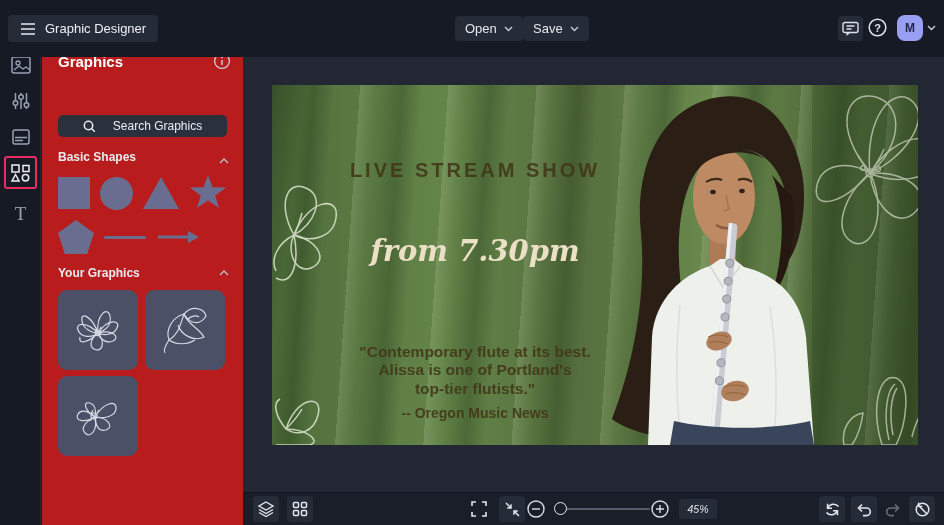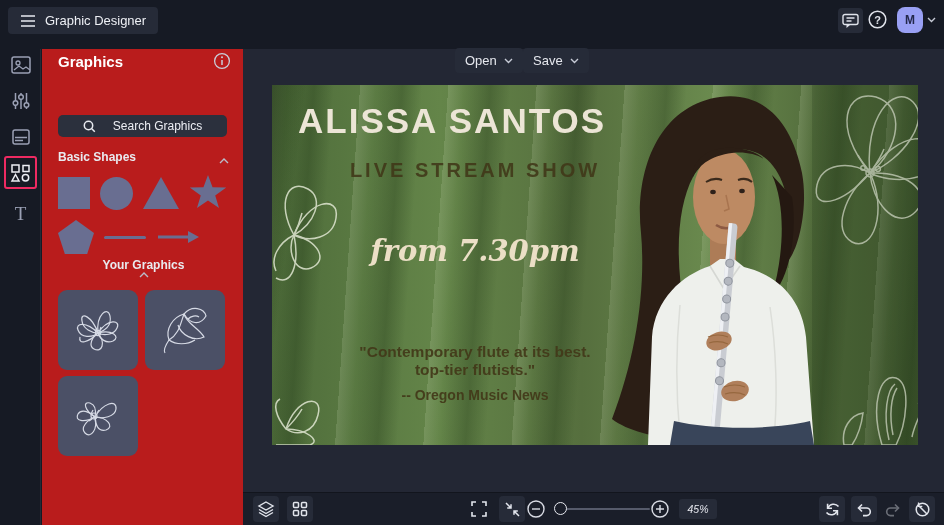--- a/index.html
+++ b/index.html
@@ -1,25 +1,25 @@
 <!DOCTYPE html>
 <html><head>
 <meta charset="utf-8">
 <style>
   * { margin:0; padding:0; box-sizing:border-box; }
   html,body { width:944px; height:525px; overflow:hidden; }
   body { font-family:"Liberation Sans", sans-serif; background:#161a24; position:relative; color:#eceef4; }
 
   
-  .topbar { position:absolute; left:0; top:0; width:944px; height:49px; background:#161a24; z-index:5; }
+  .topbar { position:absolute; left:0; top:8px; width:944px; height:49px; background:#161a24; z-index:5; }
   .title-chip { position:absolute; left:8px; top:7px; height:27px; background:#262b38; border-radius:4px;
                 display:flex; align-items:center; gap:9px; padding:0 12px; }
   .title-chip span { font-size:13px; font-weight:500; color:#eef0f5; white-space:nowrap; }
   .tb-chip { position:absolute; top:8px; height:25px; background:#262b38; border-radius:4px;
-             display:flex; align-items:center; gap:7px; padding:0 10px; font-size:13px; color:#e6e8ee; cursor:pointer;margin-top:40px; }
+             display:flex; align-items:center; gap:7px; padding:0 10px; font-size:13px; color:#e6e8ee; cursor:pointer; }
   .icon-sq { position:absolute; top:8px; width:25px; height:25px; background:#262b38; border-radius:4px;
              display:flex; align-items:center; justify-content:center; cursor:pointer; }
   .help-btn { position:absolute; top:9px; display:flex; align-items:center; justify-content:center; cursor:pointer; }
   .avatar { position:absolute; left:897px; top:7px; width:26px; height:26px; border-radius:8px; background:#99a0f4;
             color:#23284a; font-size:12px; font-weight:bold; display:flex; align-items:center; justify-content:center; cursor:pointer; }
   .acct-chev { position:absolute; left:927px; top:17px; cursor:pointer; }
 
   
   .rail { position:absolute; left:0; top:40px; width:41px; bottom:0; background:#161a24; border-right:1px solid #252a36; z-index:4; }
   .rail-item { width:41px; height:30px; display:flex; align-items:center; justify-content:center; margin-top:6px; cursor:pointer; }
@@ -207,21 +207,21 @@
   </div>
   <div class="shapes-row" style="top:179px; height:36px;">
     <div class="shp shp-pentagon"></div>
     <div class="shp shp-line"></div>
     <svg width="44" height="14" style="align-self:center; cursor:pointer;">
       <path d="M2 7h31" stroke="#696e91" stroke-width="3"></path>
         <path d="M32 1l11 6-11 6z" fill="#696e91"></path>
     </svg>
   </div>
 
-  <div class="section-row" style="top:218px;flex-direction:column;">
+  <div class="section-row" style="top:226px;">
     <span class="section-label">Your Graphics</span>
     <svg class="chev-up" width="10" height="6">
         <path d="M1 5l4-4 4 4" stroke="#b9bdca" fill="none" stroke-width="1.4"></path>
       </svg>
   </div>
 
   <div class="thumb" style="left:16px; top:250px;">
     <svg width="62" height="62" fill="none" stroke="#e2e6f0" stroke-width="1.2" opacity=".92">
       <path d="M31 34 C19 22 8 24 11 31 C14 39 25 39 31 34Z"></path>
       <path d="M31 34 C25 17 13 12 15 22 C16 30 25 34 31 34"></path>
@@ -336,27 +336,27 @@
       </g>
 
       <ellipse cx="447" cy="256" rx="13" ry="9" fill="#b07f5b" transform="rotate(-18 447 256)"></ellipse>
       <path d="M436 252 q10 -4 20 0 M437 258 q10 -3 19 1" stroke="#96683f" stroke-width="1.2" fill="none"></path>
       <ellipse cx="463" cy="306" rx="14" ry="10" fill="#b07f5b" transform="rotate(-14 463 306)"></ellipse>
       <path d="M452 302 q11 -4 21 0 M453 309 q11 -3 20 1" stroke="#96683f" stroke-width="1.2" fill="none"></path>
 
       <path d="M398 360 L402 336 C440 345 500 345 538 336 L542 360 Z" fill="#39455a"></path>
     </svg>
 
-    <div class="poster-headline">ALISSA SANTOS</div>
     <div class="poster-sub">LIVE STREAM SHOW</div>
     <div class="poster-date">
       <div class="l2">from 7.30pm</div>
     </div>
     <div class="poster-quote">
       <div>"Contemporary flute at its best.</div>
+      <div>Alissa is one of Portland's</div>
       <div>top-tier flutists."</div>
       <div class="attr">-- Oregon Music News</div>
     </div>
   </div>
 
   <div class="bottombar">
     <div class="bb-chip" style="left:10px;">
       <svg width="18" height="18" fill="none" stroke="#e2e5ec" stroke-width="1.4">
         <path d="M9 2l7 4-7 4-7-4z"></path>
           <path d="M2 9.5l7 4 7-4"></path>

